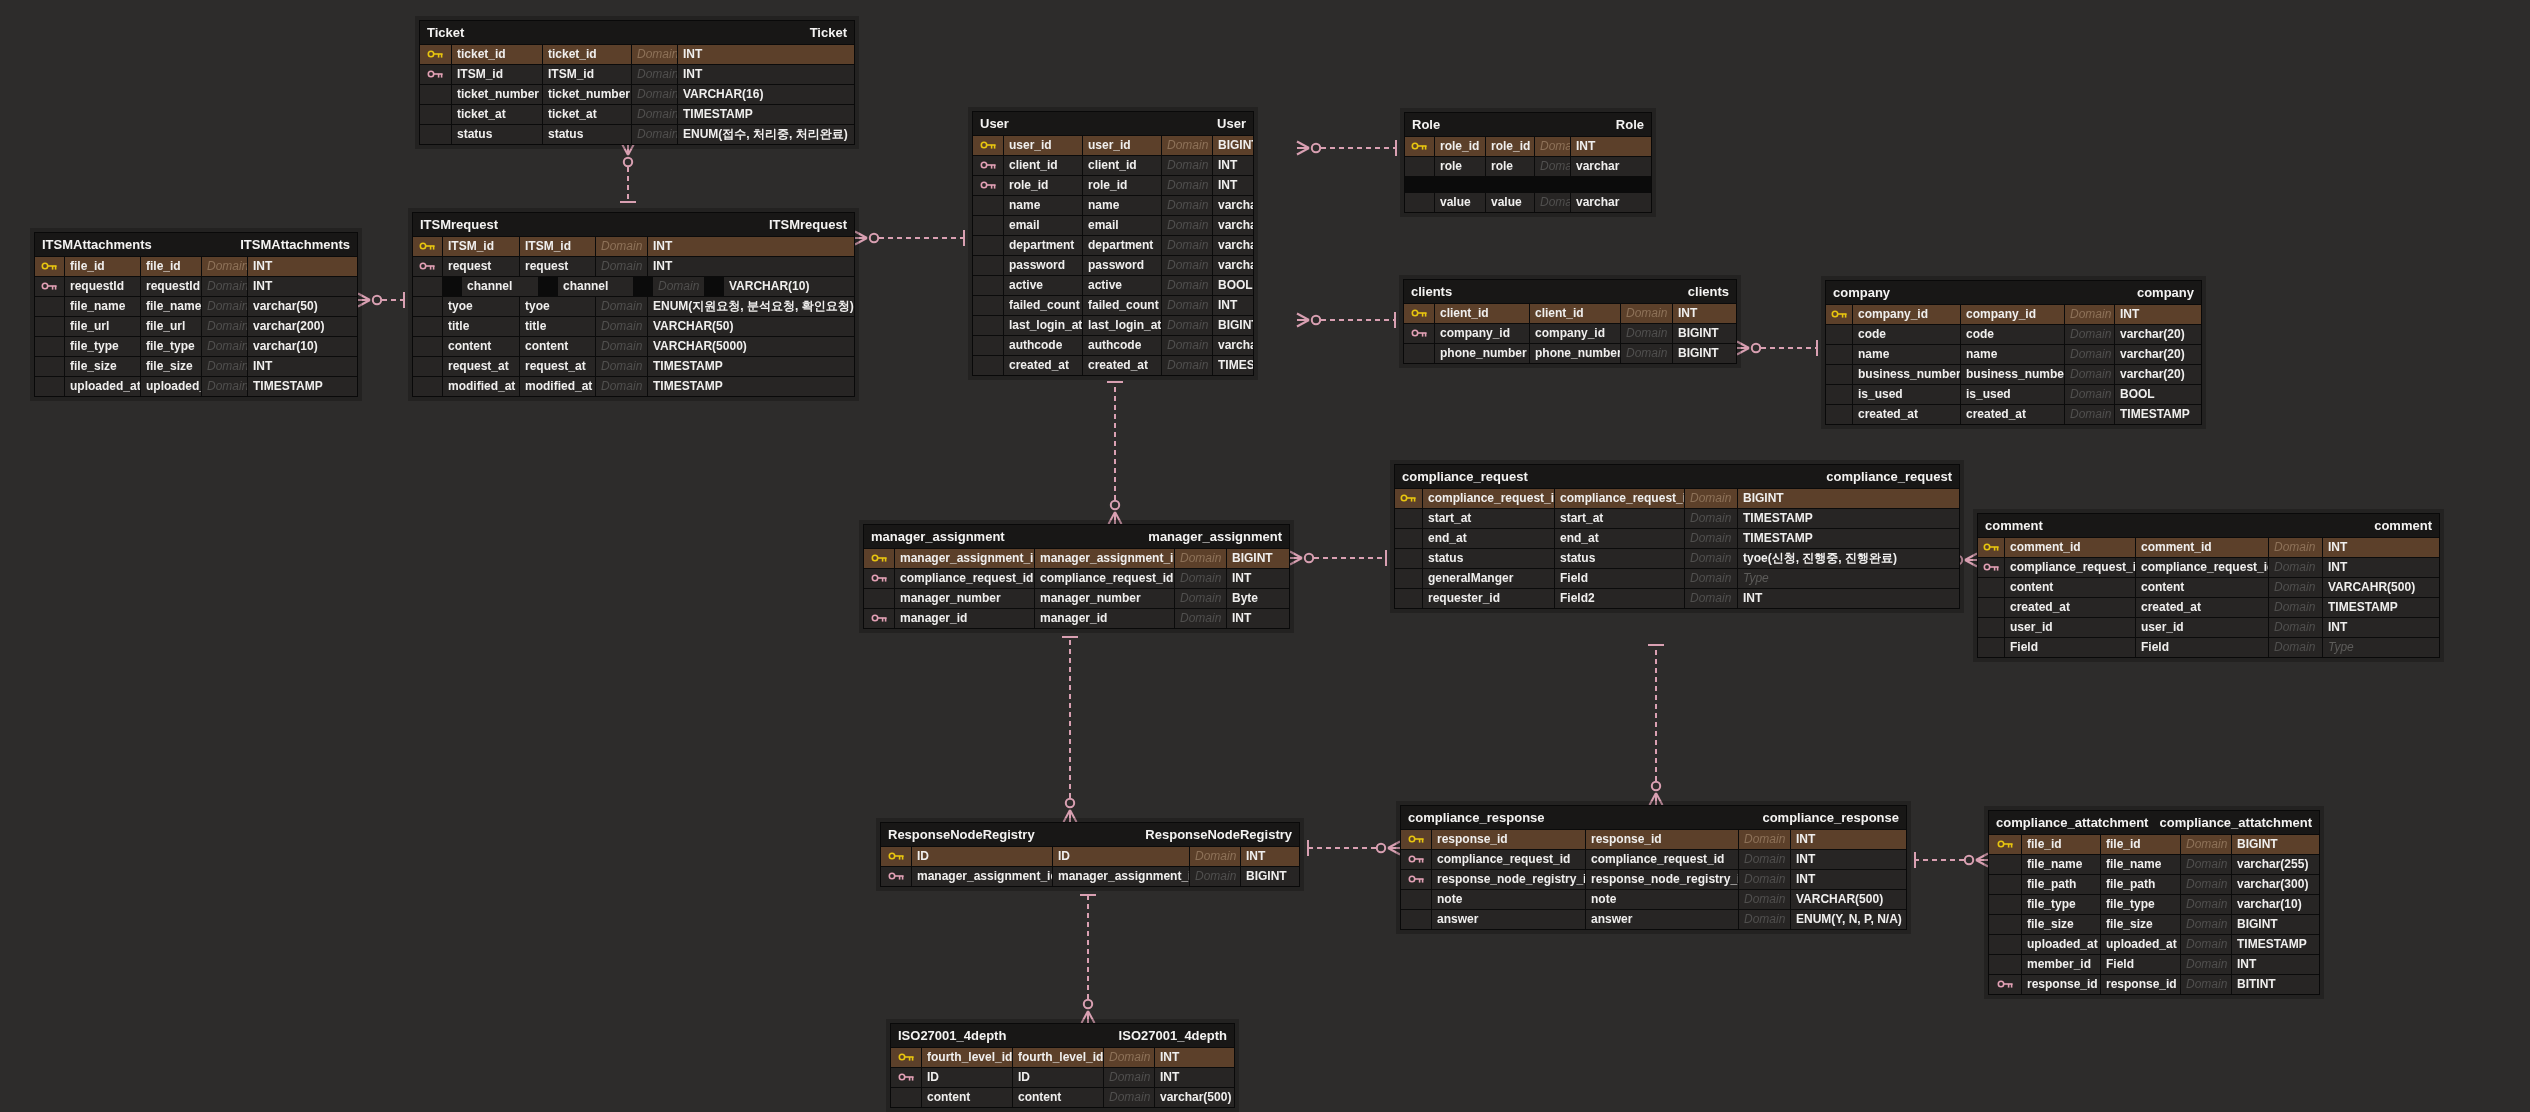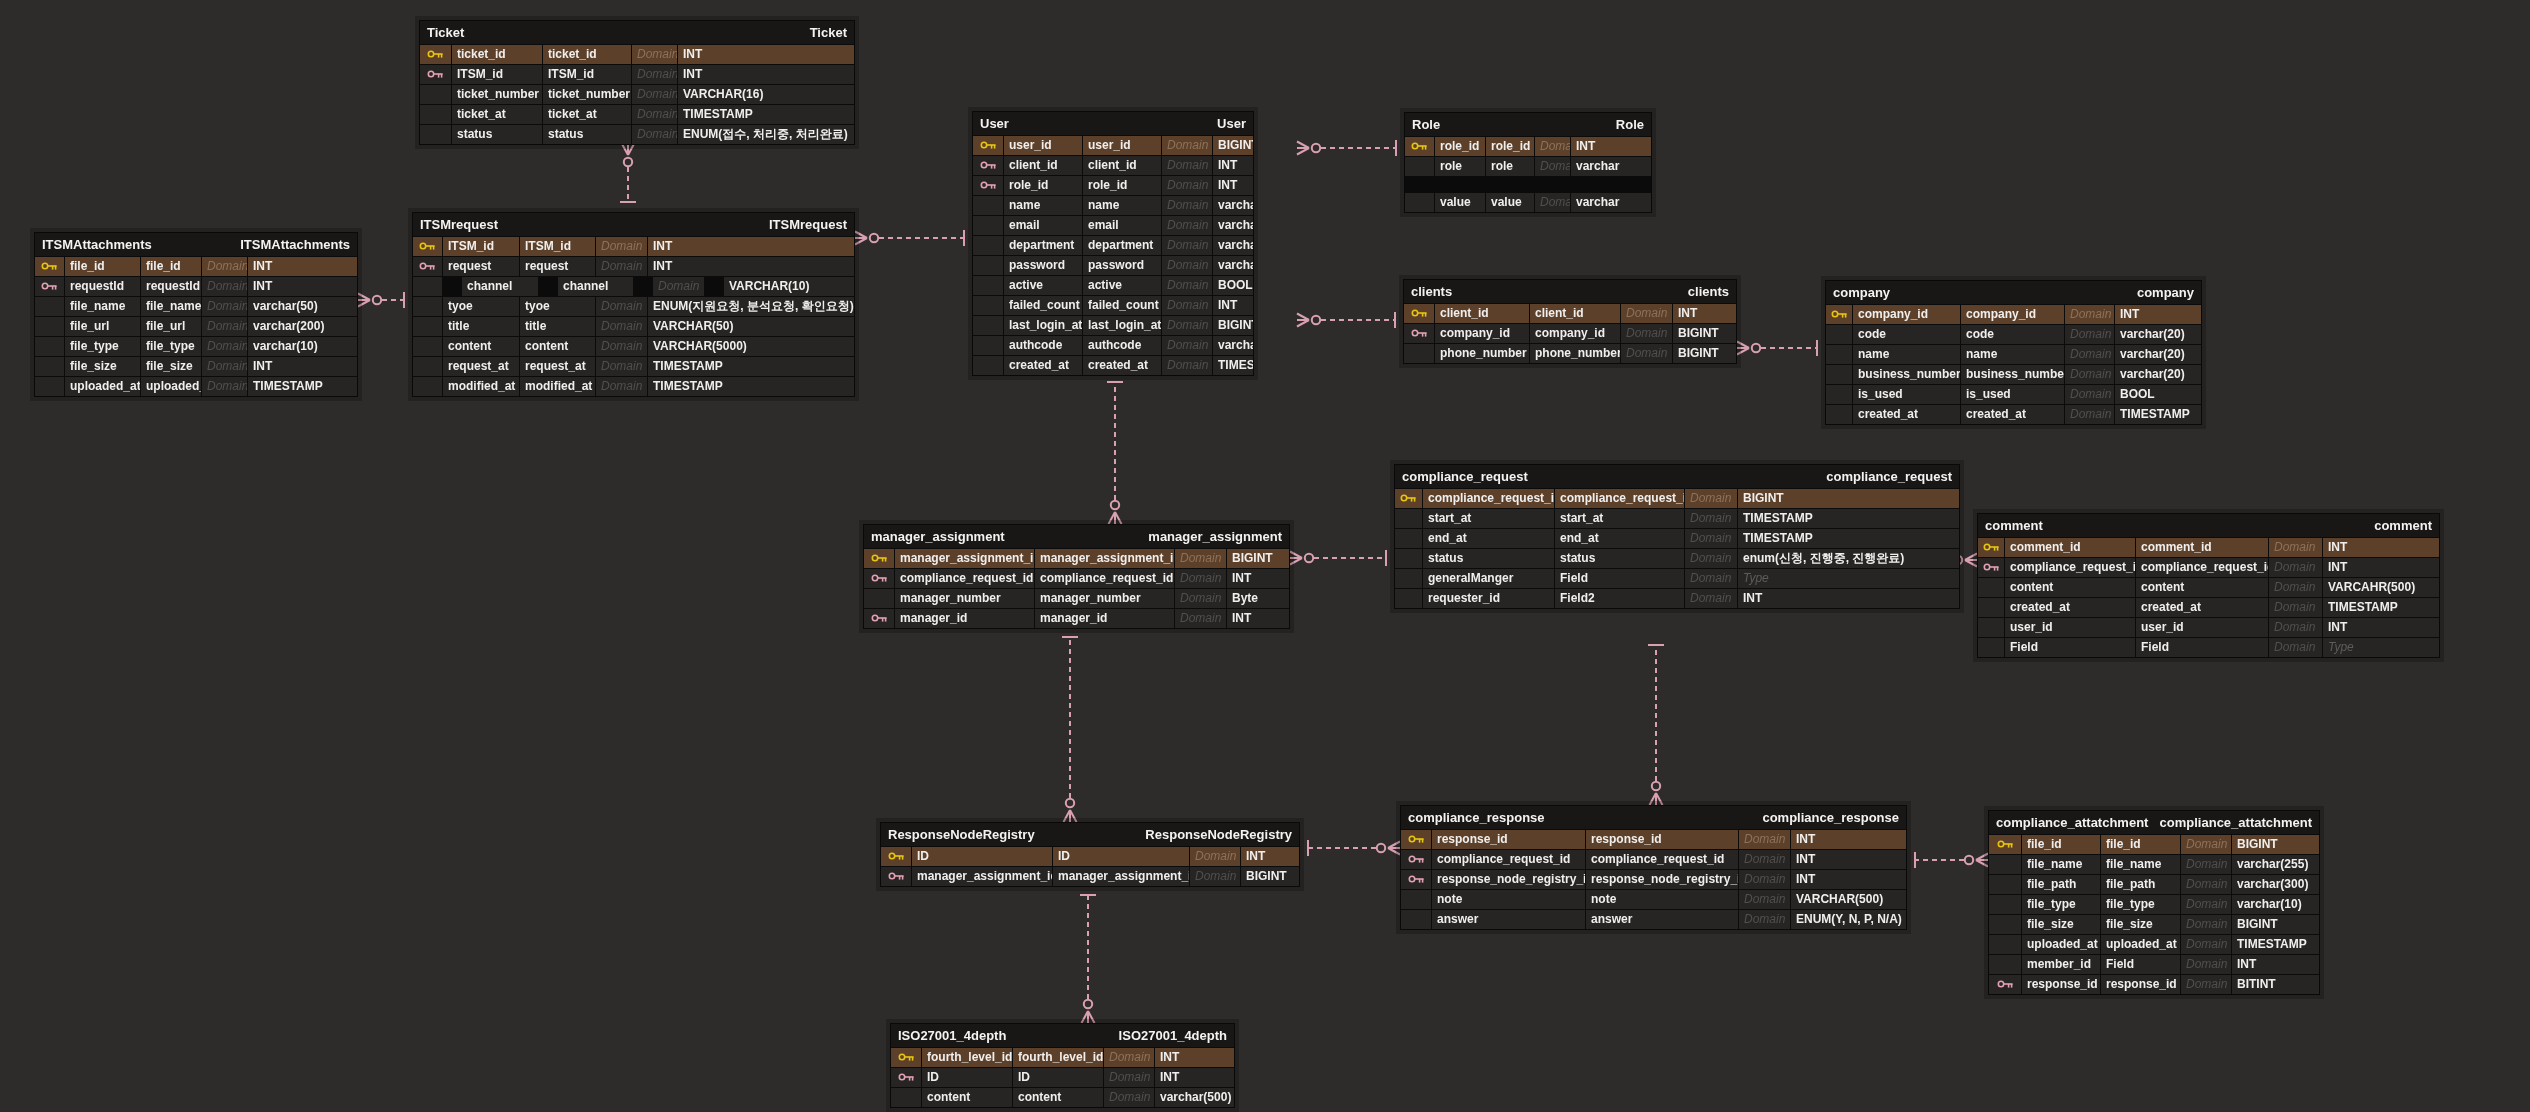--- a/index.html
+++ b/index.html
@@ -637,21 +637,21 @@
           <div class="er-cell">end_at</div>
           <div class="er-cell">end_at</div>
           <div class="er-cell dom">Domain</div>
           <div class="er-cell">TIMESTAMP</div>
         </div>
         <div class="er-row" style="grid-template-columns: 27px 131px 129px 52px 1fr;">
           <div class="er-cell key"></div>
           <div class="er-cell">status</div>
           <div class="er-cell">status</div>
           <div class="er-cell dom">Domain</div>
-          <div class="er-cell">enum(신청, 진행중, 진행완료)</div>
+          <div class="er-cell">tyoe(신청, 진행중, 진행완료)</div>
         </div>
         <div class="er-row" style="grid-template-columns: 27px 131px 129px 52px 1fr;">
           <div class="er-cell key"></div>
           <div class="er-cell">generalManger</div>
           <div class="er-cell">Field</div>
           <div class="er-cell dom">Domain</div>
           <div class="er-cell ghost">Type</div>
         </div>
         <div class="er-row" style="grid-template-columns: 27px 131px 129px 52px 1fr;">
           <div class="er-cell key"></div>

